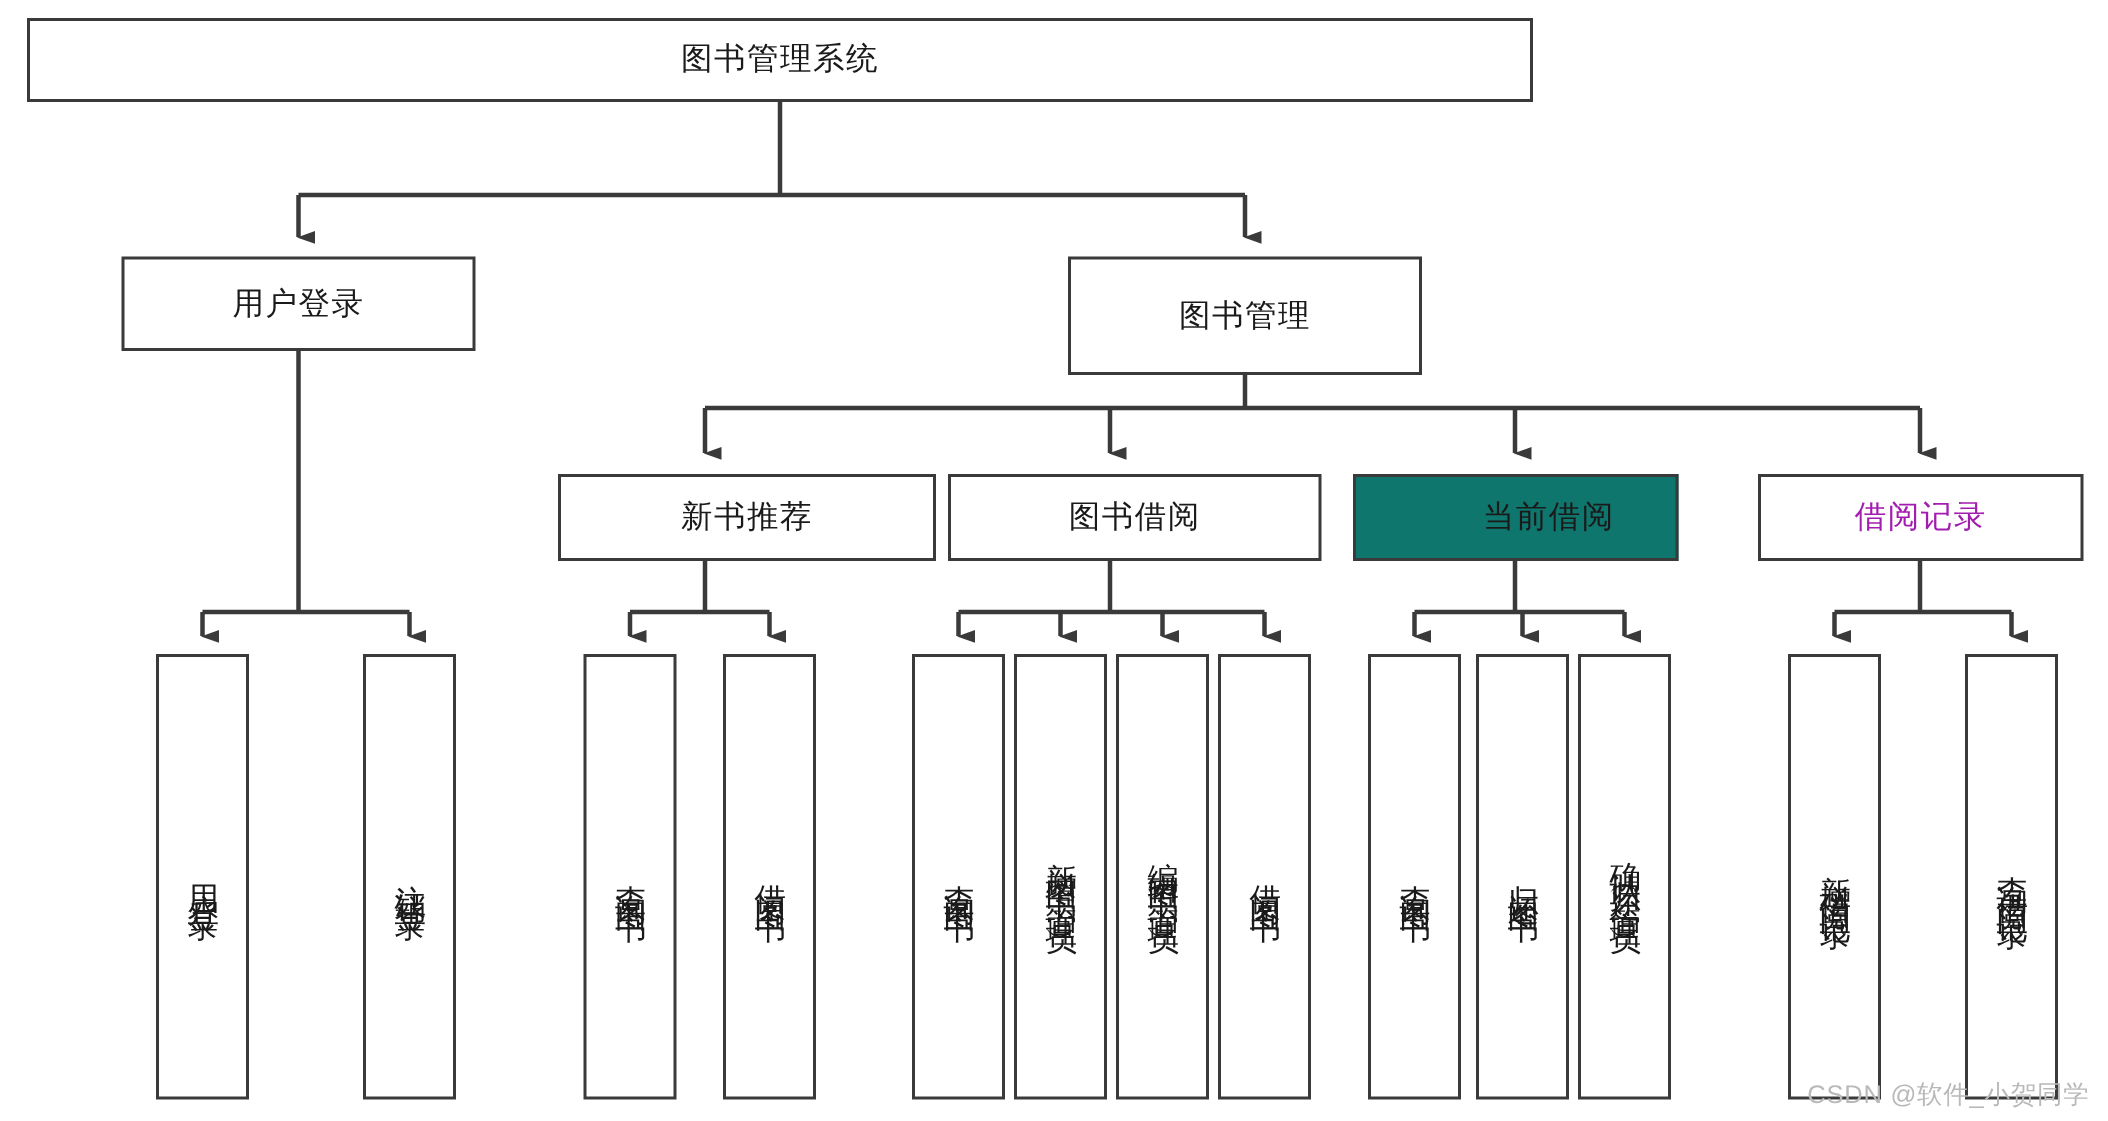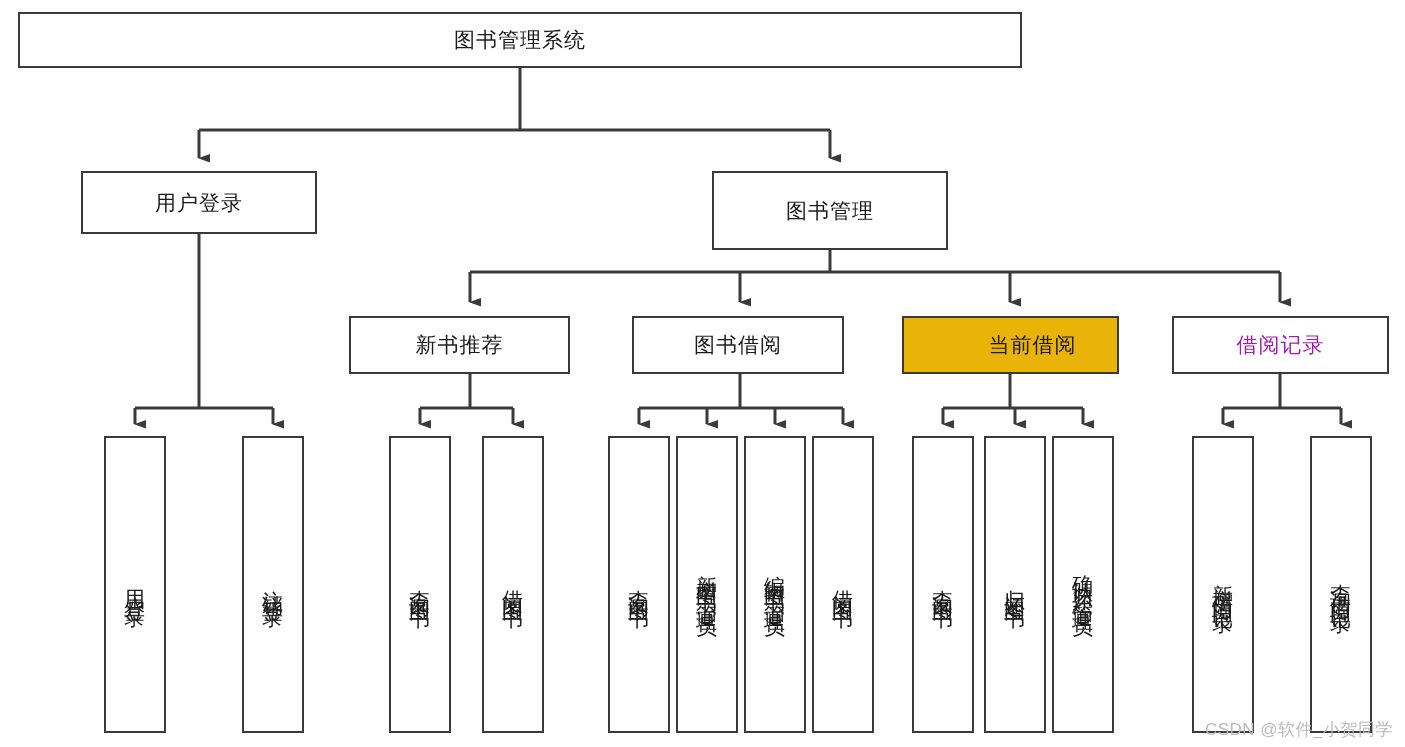--- a/index.html
+++ b/index.html
@@ -131,27 +131,27 @@
     <span class="label">图书管理系统</span>
   </div>
 
   <div class="node horizontal" id="node-l2-0" style="left: 81px; top: 171px; width: 236px; height: 63px; border-color: rgb(58, 58, 58); background: rgb(255, 255, 255); color: rgb(26, 26, 26);">
     <span class="label">用户登录</span>
   </div>
   <div class="node horizontal" id="node-l2-1" style="left: 712px; top: 171px; width: 236px; height: 79px; border-color: rgb(58, 58, 58); background: rgb(255, 255, 255); color: rgb(26, 26, 26);">
     <span class="label">图书管理</span>
   </div>
 
-  <div class="node horizontal" id="node-l3-0" style="left: 349px; top: 316px; width: 221px; height: 58px; border-color: rgb(58, 58, 58); background: rgb(255, 255, 255); color: rgb(26, 26, 26);">
+  <div class="node horizontal" id="node-l3-0" style="left: 372px; top: 316px; width: 252px; height: 58px; border-color: rgb(58, 58, 58); background: rgb(255, 255, 255); color: rgb(26, 26, 26);">
     <span class="label">新书推荐</span>
   </div>
-  <div class="node horizontal" id="node-l3-1" style="left: 632px; top: 316px; width: 212px; height: 58px; border-color: rgb(58, 58, 58); background: rgb(255, 255, 255); color: rgb(26, 26, 26);">
+  <div class="node horizontal" id="node-l3-1" style="left: 632px; top: 316px; width: 249px; height: 58px; border-color: rgb(58, 58, 58); background: rgb(255, 255, 255); color: rgb(26, 26, 26);">
     <span class="label">图书借阅</span>
   </div>
-  <div class="node horizontal" id="node-l3-2" style="left: 902px; top: 316px; width: 217px; height: 58px; border-color: rgb(58, 58, 58); background: #eab308; color: rgb(26, 26, 26); padding-left: 44px;">
+  <div class="node horizontal" id="node-l3-2" style="left: 902px; top: 316px; width: 217px; height: 58px; border-color: rgb(58, 58, 58); background: #0f766e; color: rgb(26, 26, 26); padding-left: 44px;">
     <span class="label">当前借阅</span>
   </div>
   <div class="node horizontal" id="node-l3-3" style="left: 1172px; top: 316px; width: 217px; height: 58px; border-color: rgb(58, 58, 58); background: rgb(255, 255, 255); color: #a21caf;">
     <span class="label">借阅记录</span>
   </div>
 
   <div class="node vertical" id="node-leaf-0" style="left: 104px; top: 436px; width: 62px; height: 297px; border-color: rgb(58, 58, 58); background: rgb(255, 255, 255); color: rgb(26, 26, 26);">
     <span class="label">用户登录</span>
   </div>
   <div class="node vertical" id="node-leaf-1" style="left: 242px; top: 436px; width: 62px; height: 297px; border-color: rgb(58, 58, 58); background: rgb(255, 255, 255); color: rgb(26, 26, 26);">

